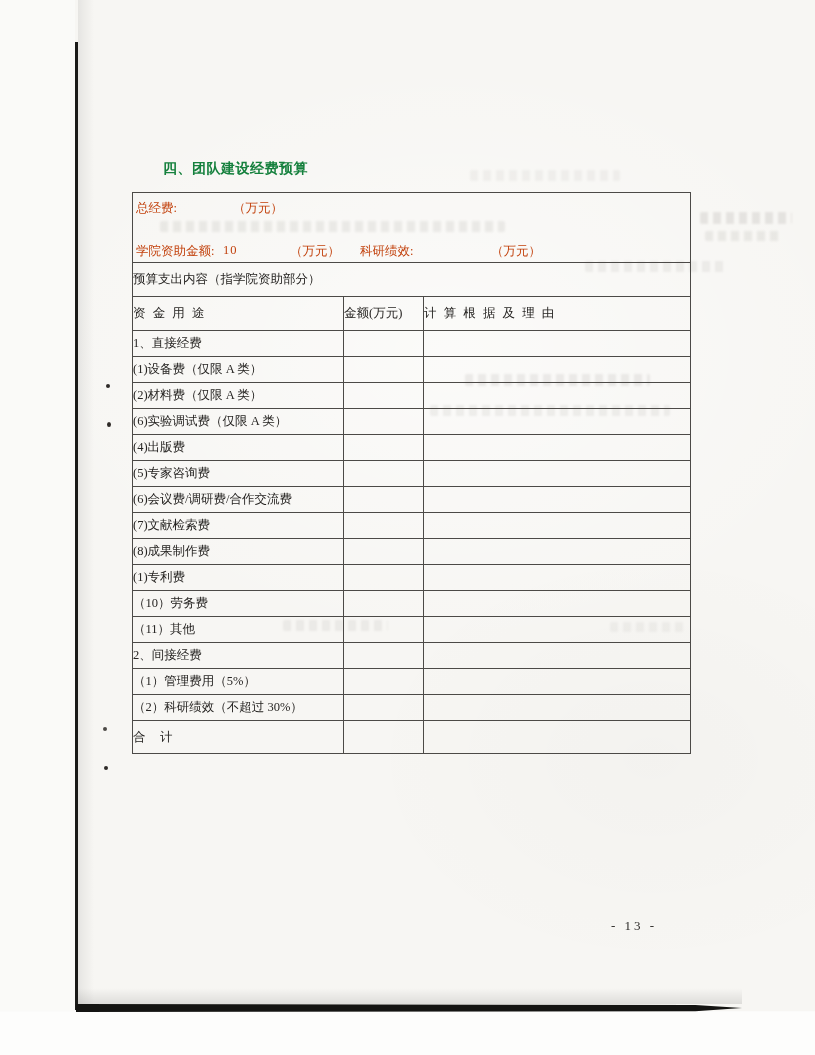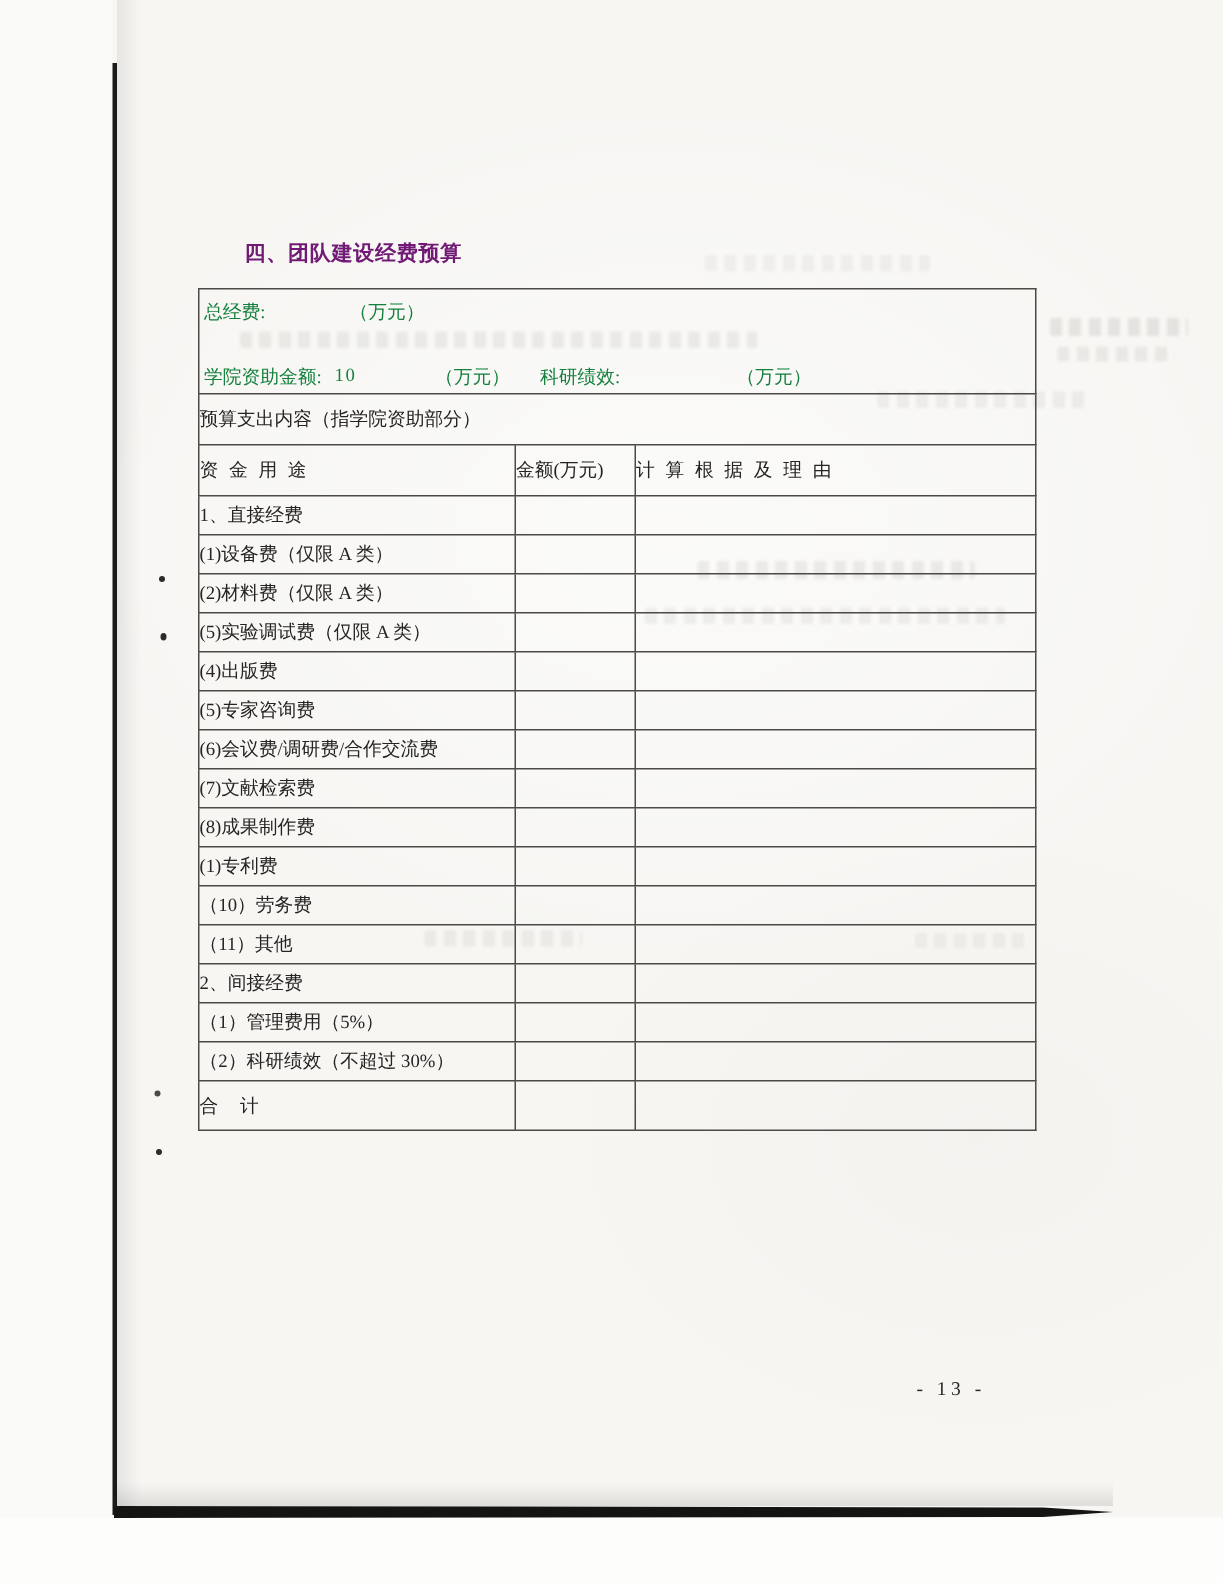--- a/index.html
+++ b/index.html
@@ -42,21 +42,21 @@
     position:absolute; left:0; top:1012px; width:815px; height:43px;
     background:#fdfdfc;
   }
   .margin-left-area {
     position:absolute; left:0; top:0; width:75px; height:1011px;
     background:#fafaf8;
   }
   
   .doc-title {
     position:absolute; left:163px; top:160px;
-    font-size:14px; font-weight:bold; color:#701a75; letter-spacing:.5px;
+    font-size:14px; font-weight:bold; color:#15803d; letter-spacing:.5px;
   }
   
   .page-num {
     position:absolute; left:611px; top:918px;
     font-size:13px; color:#2b2927; letter-spacing:3px;
   }
   
   table.budget {
     position:absolute; left:132px; top:192px; width:558px;
     border-collapse:collapse; table-layout:fixed;
@@ -68,21 +68,21 @@
     border:1px solid #4c4a47; padding:0;
     font-size:12.5px; color:#262422; vertical-align:middle;
     overflow:hidden;
   }
   tr.r-summary { height:70px; }
   tr.r-note    { height:34px; }
   tr.r-header  { height:34px; }
   tr.r-item    { height:26px; }
   tr.r-total   { height:33px; }
   td.summary-cell { position:relative; }
-  .fs { position:absolute; white-space:nowrap; color:#15803d; }
+  .fs { position:absolute; white-space:nowrap; color:#c2410c; }
   .l1-label  { left:3px;  top:7px;  }
   .l1-unit   { left:100px;top:7px;  }
   .l2-label  { left:3px;  top:50px; }
   .l2-value  { left:90px; top:50px; letter-spacing:1px; }
   .l2-unit1  { left:157px;top:50px; }
   .l2-label2 { left:227px;top:50px; }
   .l2-unit2  { left:358px;top:50px; }
   td.note-cell { padding-left:26px; font-size:13px; }
   td.hdr { text-align:left; font-size:12.5px; letter-spacing:2px; color:#2a2826; }
   td.lbl-sec  { padding-left:7px;  }
@@ -174,21 +174,21 @@
       <td class="lbl-item">(1)设备费（仅限 A 类）</td>
       <td></td>
       <td></td>
     </tr>
     <tr class="r-item">
       <td class="lbl-item">(2)材料费（仅限 A 类）</td>
       <td></td>
       <td></td>
     </tr>
     <tr class="r-item">
-      <td class="lbl-item">(5)实验调试费（仅限 A 类）</td>
+      <td class="lbl-item">(6)实验调试费（仅限 A 类）</td>
       <td></td>
       <td></td>
     </tr>
     <tr class="r-item">
       <td class="lbl-item">(4)出版费</td>
       <td></td>
       <td></td>
     </tr>
     <tr class="r-item">
       <td class="lbl-item">(5)专家咨询费</td>

